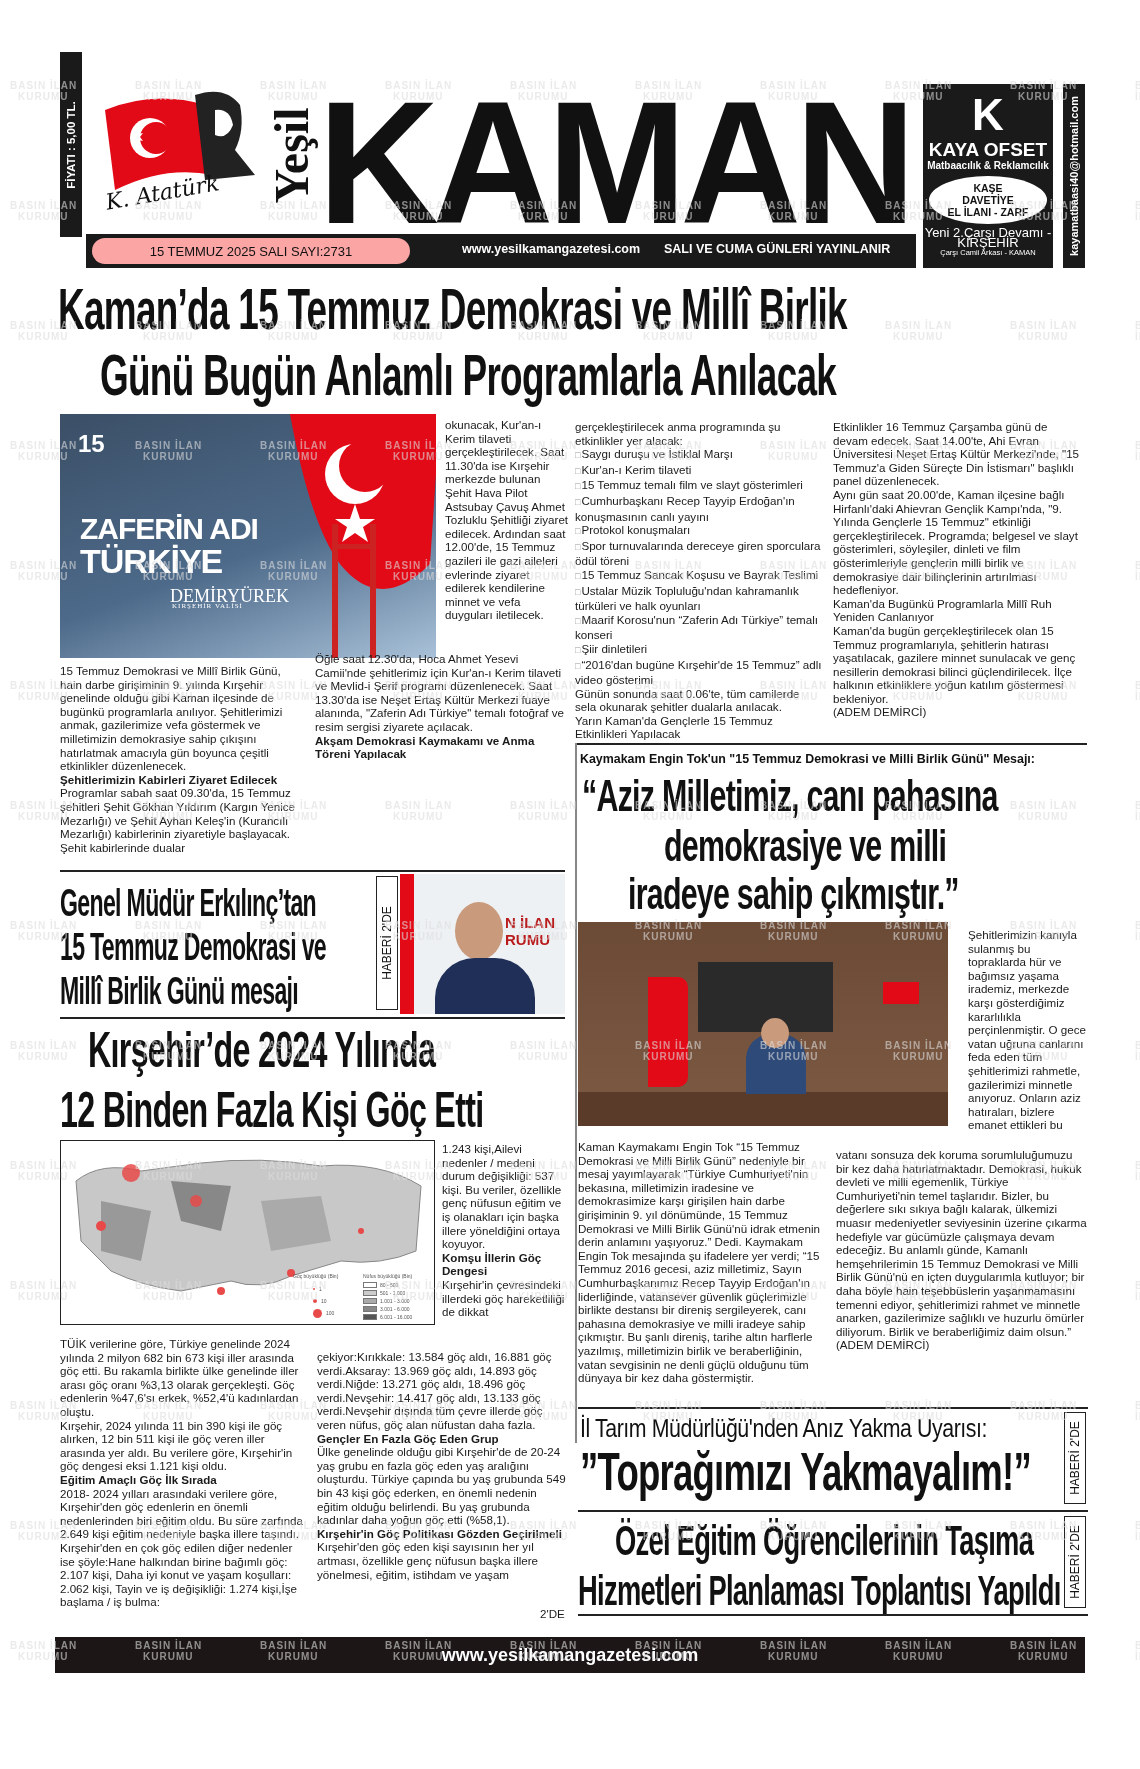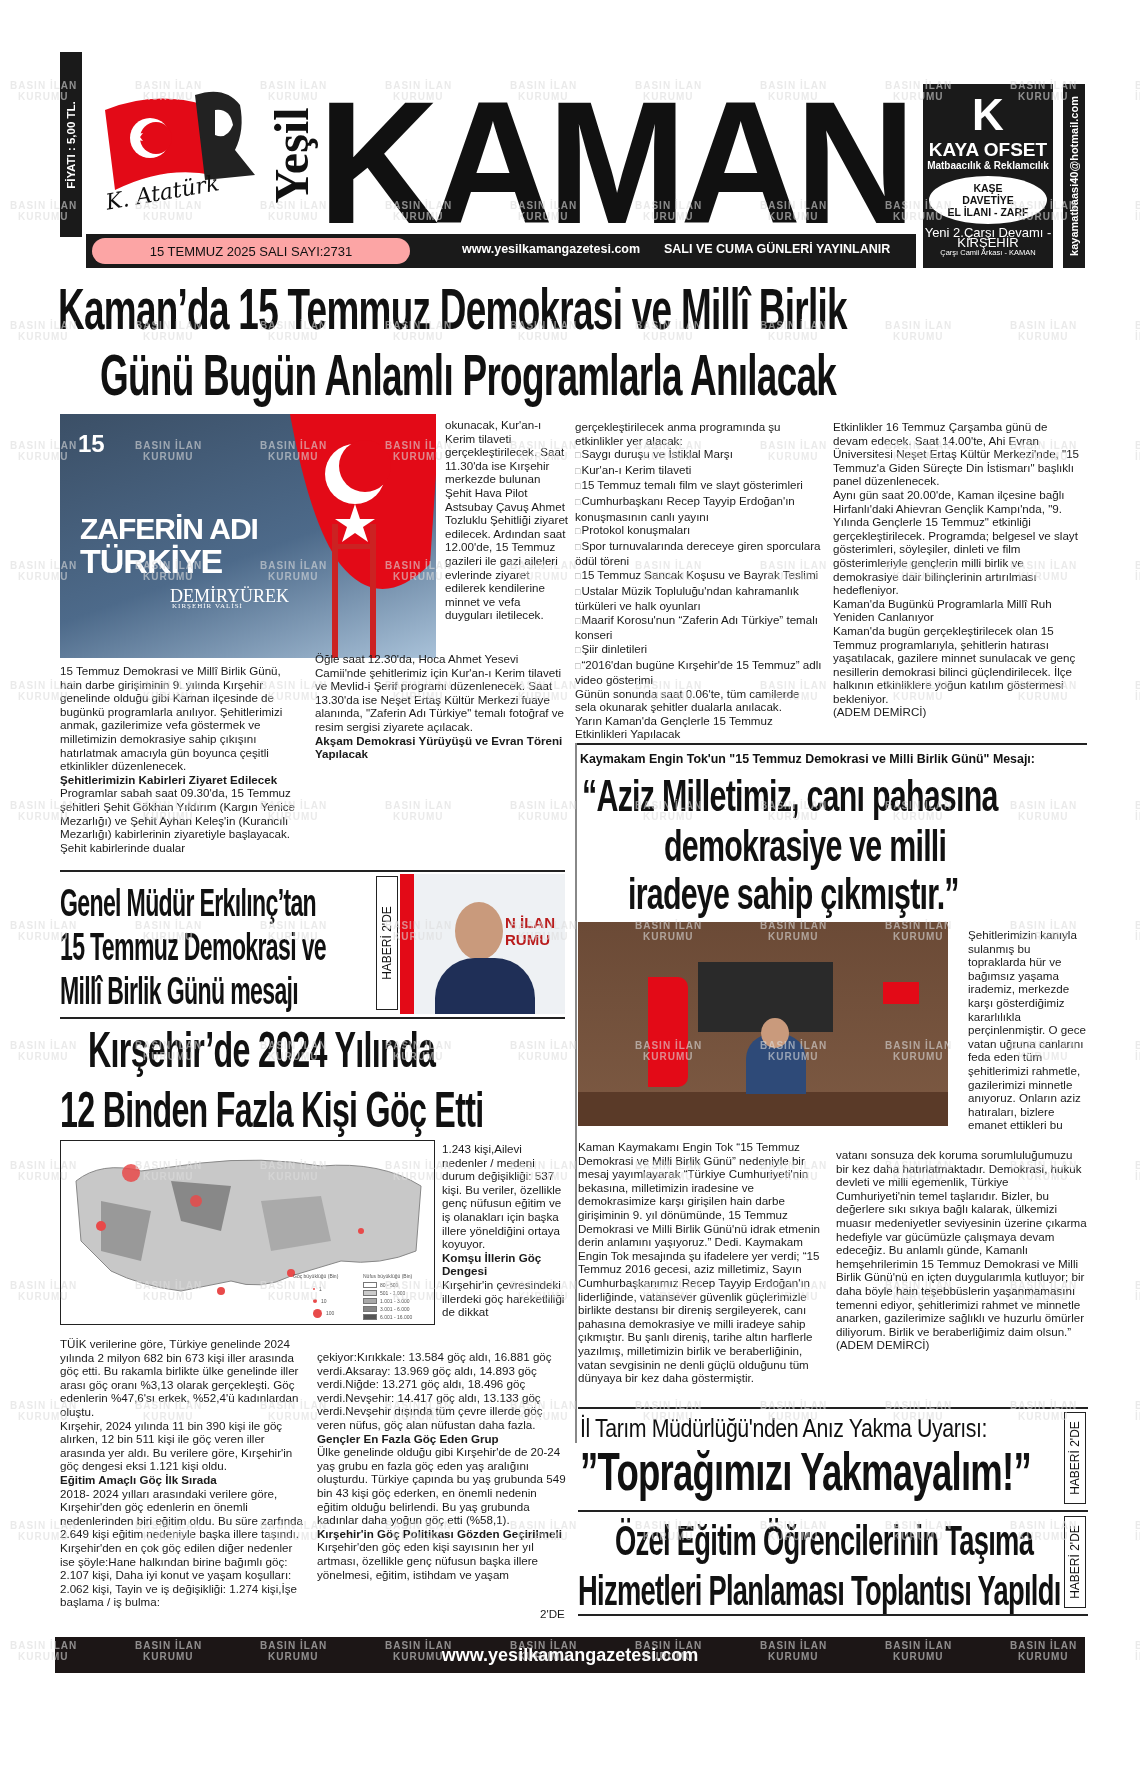--- a/index.html
+++ b/index.html
@@ -99,21 +99,21 @@
     <p>okunacak, Kur'an-ı Kerim tilaveti gerçekleştirilecek. Saat 11.30'da ise Kırşehir merkezde bulunan Şehit Hava Pilot Astsubay Çavuş Ahmet Tozluklu Şehitliği ziyaret edilecek. Ardından saat 12.00'de, 15 Temmuz gazileri ile gazi aileleri evlerinde ziyaret edilerek kendilerine minnet ve vefa duyguları iletilecek.</p>
   </div>
 
 <div class="abs txt" style="left:60px;top:664px;width:245px">
   <p>15 Temmuz Demokrasi ve Millî Birlik Günü, hain darbe girişiminin 9. yılında Kırşehir genelinde olduğu gibi Kaman ilçesinde de bugünkü programlarla anılıyor. Şehitlerimizi anmak, gazilerimize vefa göstermek ve milletimizin demokrasiye sahip çıkışını hatırlatmak amacıyla gün boyunca çeşitli etkinlikler düzenlenecek.</p>
   <p><b>Şehitlerimizin Kabirleri Ziyaret Edilecek</b></p>
   <p>Programlar sabah saat 09.30'da, 15 Temmuz şehitleri Şehit Gökhan Yıldırım (Kargın Yenice Mezarlığı) ve Şehit Ayhan Keleş'in (Kurancılı Mezarlığı) kabirlerinin ziyaretiyle başlayacak. Şehit kabirlerinde dualar</p>
 </div>
 <div class="abs txt" style="left:315px;top:652px;width:255px">
   <p>Öğle saat 12.30'da, Hoca Ahmet Yesevi Camii'nde şehitlerimiz için Kur'an-ı Kerim tilaveti ve Mevlid-i Şerif programı düzenlenecek. Saat 13.30'da ise Neşet Ertaş Kültür Merkezi fuaye alanında, "Zaferin Adı Türkiye" temalı fotoğraf ve resim sergisi ziyarete açılacak.</p>
-  <p><b>Akşam Demokrasi Yürüyüşü ve Evran Töreni Yapılacak</b></p>
+  <p><b>Akşam Demokrasi Kaymakamı ve Anma Töreni Yapılacak</b></p>
 </div>
 <div class="abs txt" style="left:575px;top:420px;width:248px">
   <p>gerçekleştirilecek anma programında şu etkinlikler yer alacak:</p>
   <div id="col3-list">
       <p><span style="color: rgb(153, 153, 153); font-size: 9px; margin-right: 1px;">□</span>Saygı duruşu ve İstiklal Marşı</p>
       <p><span style="color: rgb(153, 153, 153); font-size: 9px; margin-right: 1px;">□</span>Kur'an-ı Kerim tilaveti</p>
       <p><span style="color: rgb(153, 153, 153); font-size: 9px; margin-right: 1px;">□</span>15 Temmuz temalı film ve slayt gösterimleri</p>
       <p><span style="color: rgb(153, 153, 153); font-size: 9px; margin-right: 1px;">□</span>Cumhurbaşkanı Recep Tayyip Erdoğan'ın konuşmasının canlı yayını</p>
       <p><span style="color: rgb(153, 153, 153); font-size: 9px; margin-right: 1px;">□</span>Protokol konuşmaları</p>
       <p><span style="color: rgb(153, 153, 153); font-size: 9px; margin-right: 1px;">□</span>Spor turnuvalarında dereceye giren sporculara ödül töreni</p>

